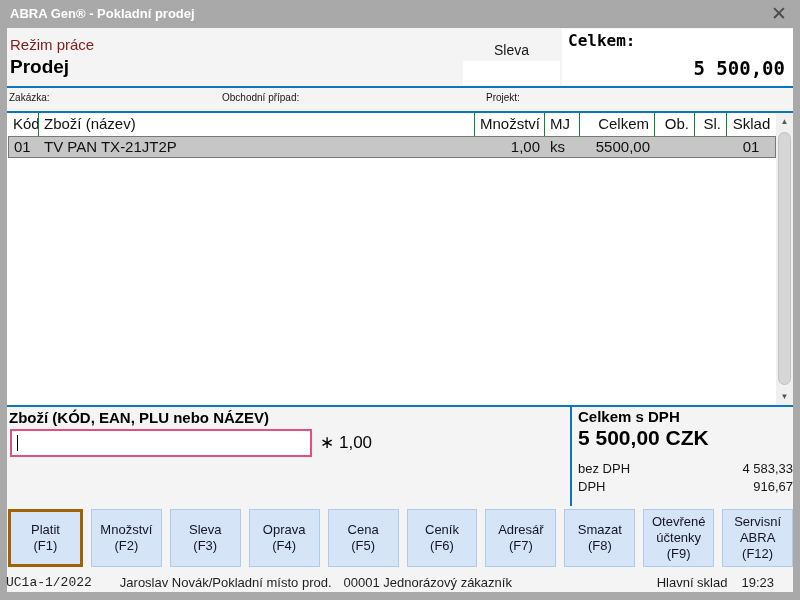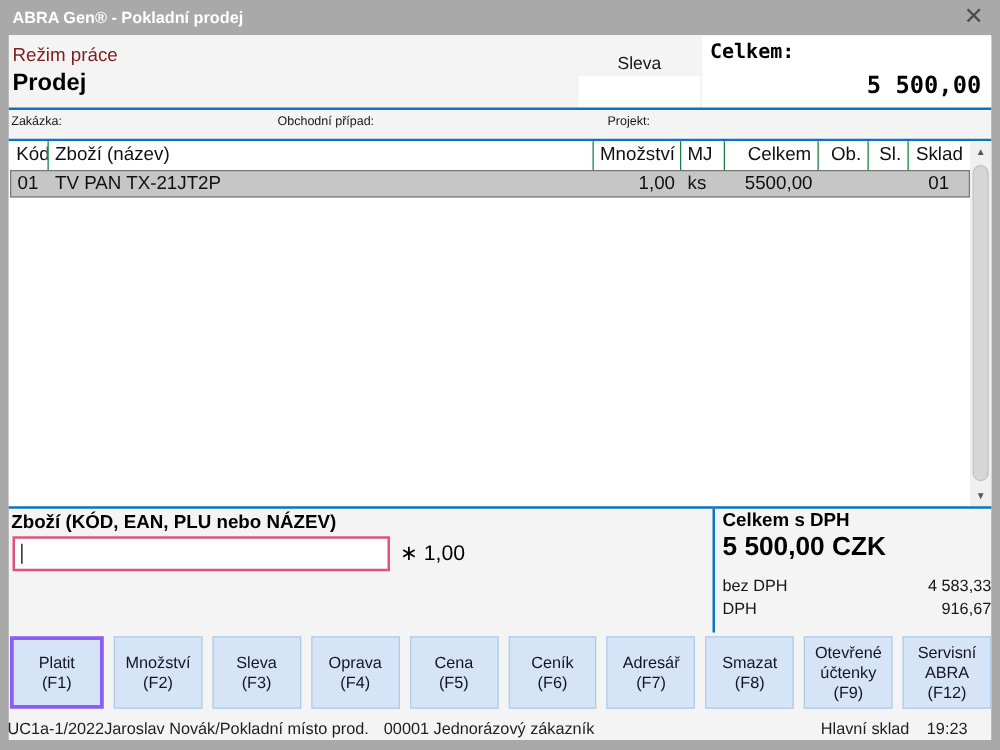--- a/index.html
+++ b/index.html
@@ -61,25 +61,25 @@
   .tot-title{left:578px;top:408px;font-size:15px;font-weight:bold;color:#000;}
   .tot-amount{left:578px;top:426px;width:215px;font-size:21px;font-weight:bold;color:#000;}
   .tot-row{left:578px;width:215px;height:18px;display:flex;justify-content:space-between;font-size:13px;color:#161616;}
   .tot-row1{top:461px;} .tot-row2{top:479px;}
 
   
   .fkeys{left:8px;top:509px;width:785px;height:58px;display:flex;gap:8px;}
   .fkey{flex:1;background:#d5e4f6;border:1px solid #aecbe8;color:#141428;font-size:13px;
         display:flex;flex-direction:column;align-items:center;justify-content:center;
         line-height:1.25;text-align:center;padding:1px;box-sizing:border-box;cursor:default;}
-  .fkey.hl{border:3px solid #8b5cf6;}
+  .fkey.hl{border:3px solid #a16207;}
 
   
   .statusbar{left:6px;top:573px;width:768px;height:18px;display:flex;align-items:center;font-size:13px;color:#1e1e1e;white-space:nowrap;}
-  .st-doc{margin-right:0;} .st-op{margin-right:12px;}
+  .st-doc{margin-right:28px;font-family:Liberation Mono, monospace;} .st-op{margin-right:12px;}
   .st-right{margin-left:auto;display:flex;gap:14px;}
 </style>
 </head>
 <body>
 
 <div class="abs titlebar">
   <span class="abs title-text">ABRA Gen® - Pokladní prodej</span>
   <span class="abs close-x">✕</span>
 </div>
 

